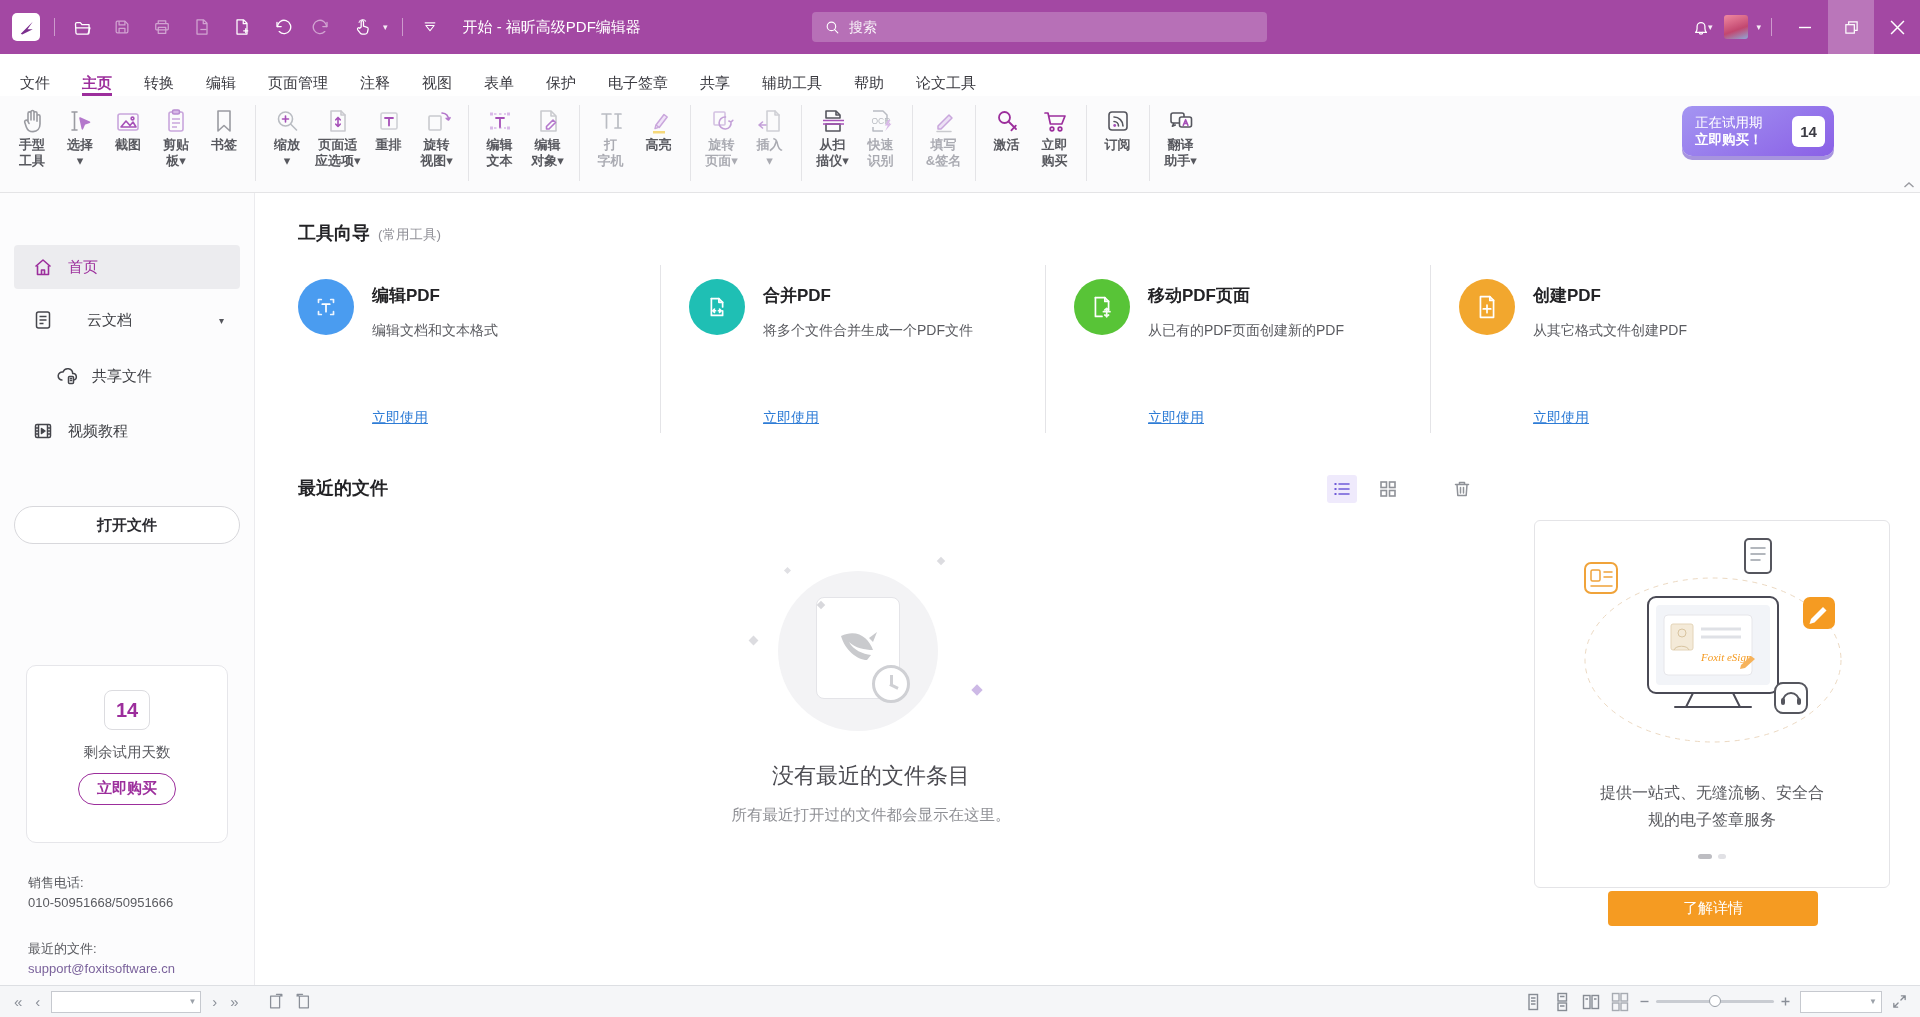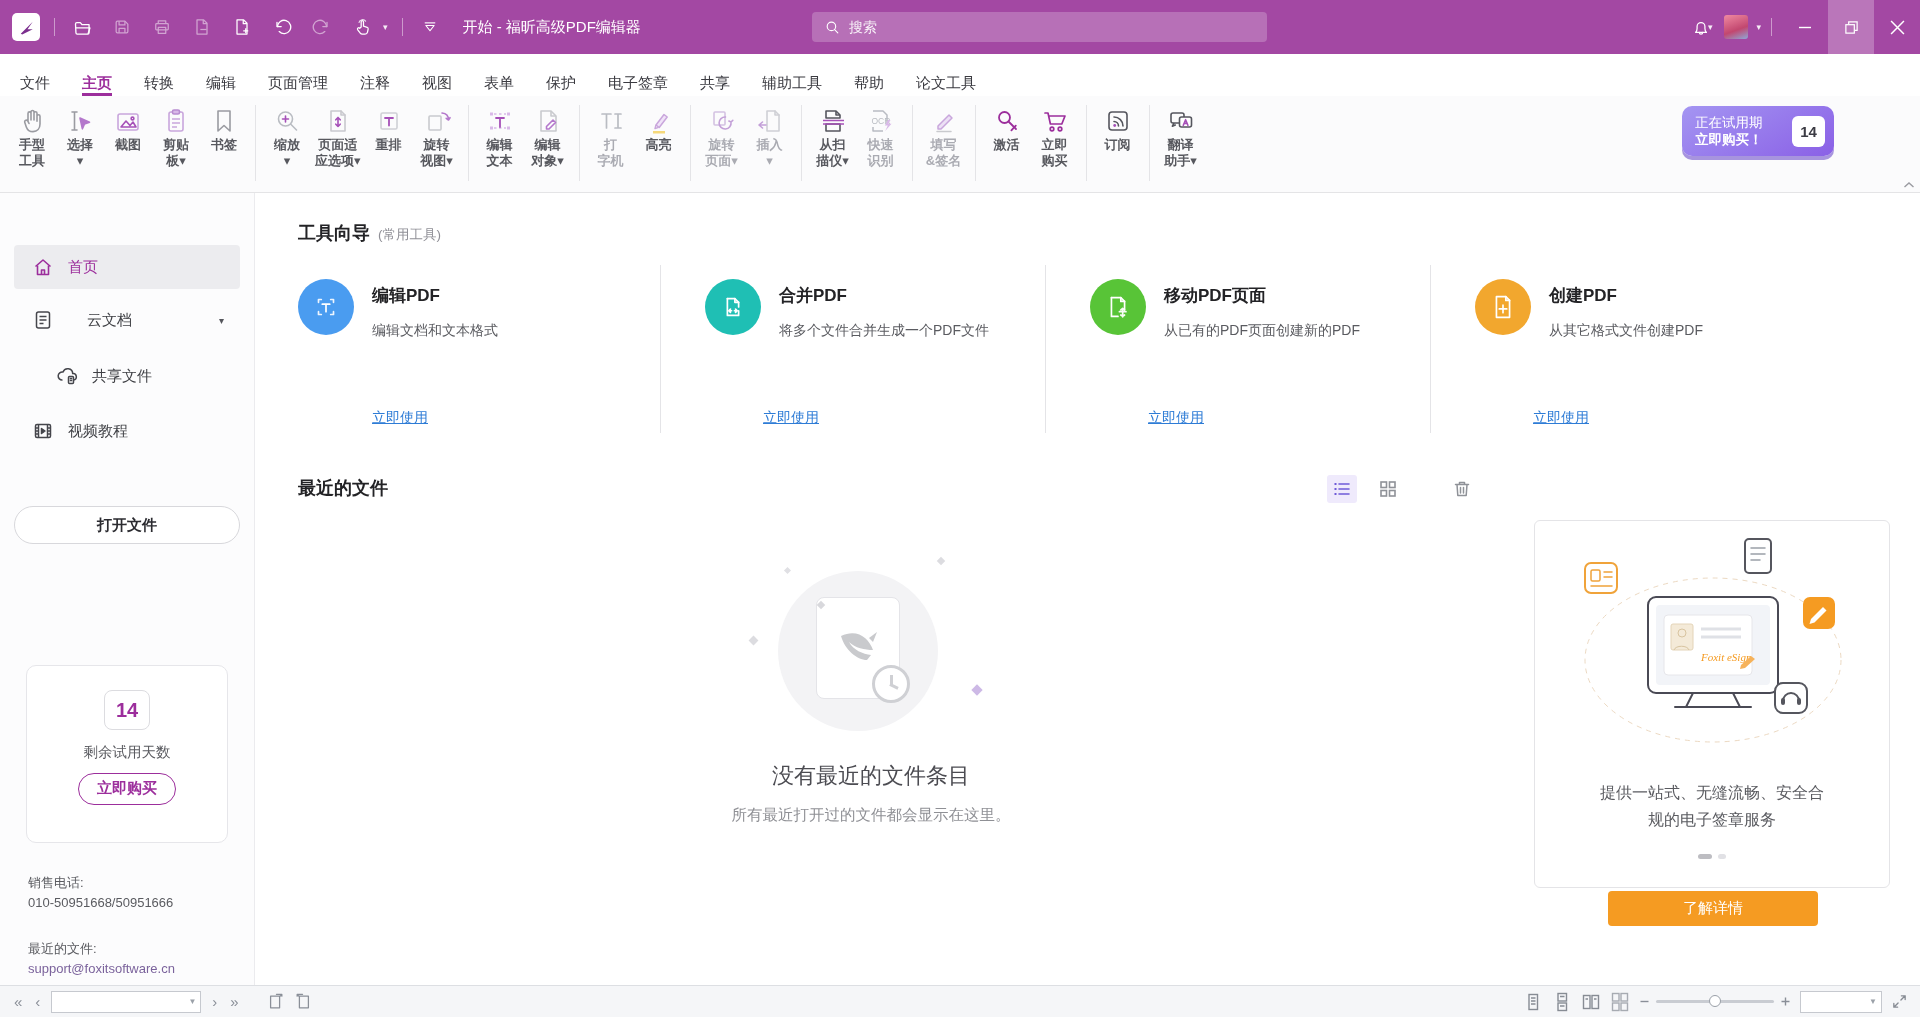--- a/index.html
+++ b/index.html
@@ -59,21 +59,21 @@
   .contact.c1{top:680px;}
   .contact.c2{top:746px;}
   .contact .email{color:#7b639c;cursor:pointer;}
 
   .main{flex:1;position:relative;background:#fff;overflow:hidden;}
   .tools-head{position:absolute;left:43px;top:28px;display:flex;align-items:baseline;gap:8px;}
   .tools-title{font-size:18px;font-weight:bold;color:#232326;}
   .tools-note{font-size:13.5px;color:#909097;}
   .cards{position:absolute;left:43px;top:72px;display:grid;grid-template-columns:362px 385px 385px 385px;height:168px;}
   .card{position:relative;padding-right:16px;}
-  .card.bordered{border-left:1px solid #e4e4e7;padding-left:44px;}
+  .card.bordered{border-left:1px solid #e4e4e7;padding-left:28px;}
   .card-head{display:flex;gap:18px;margin-top:14px;}
   .icon-circle{flex:0 0 56px;width:56px;height:56px;border-radius:50%;display:flex;align-items:center;justify-content:center;}
   .c-blue{background:#4a9cf0;}.c-teal{background:#1fbfb4;}.c-green{background:#58c437;}.c-orange{background:#f2a72e;}
   .card-title{font-size:17px;font-weight:bold;color:#232326;margin:5px 0 15px;}
   .card-desc{font-size:14px;color:#5a5b60;}
   .card-link{position:absolute;bottom:6px;left:74px;font-size:14px;color:#2e7cd6;text-decoration:underline;cursor:pointer;}
   .card.bordered .card-link{left:102px;}
 
   .recent-title{position:absolute;left:43px;top:283px;font-size:18px;font-weight:bold;color:#232326;}
   .recent-actions{position:absolute;left:1072px;top:282px;display:flex;align-items:center;}

